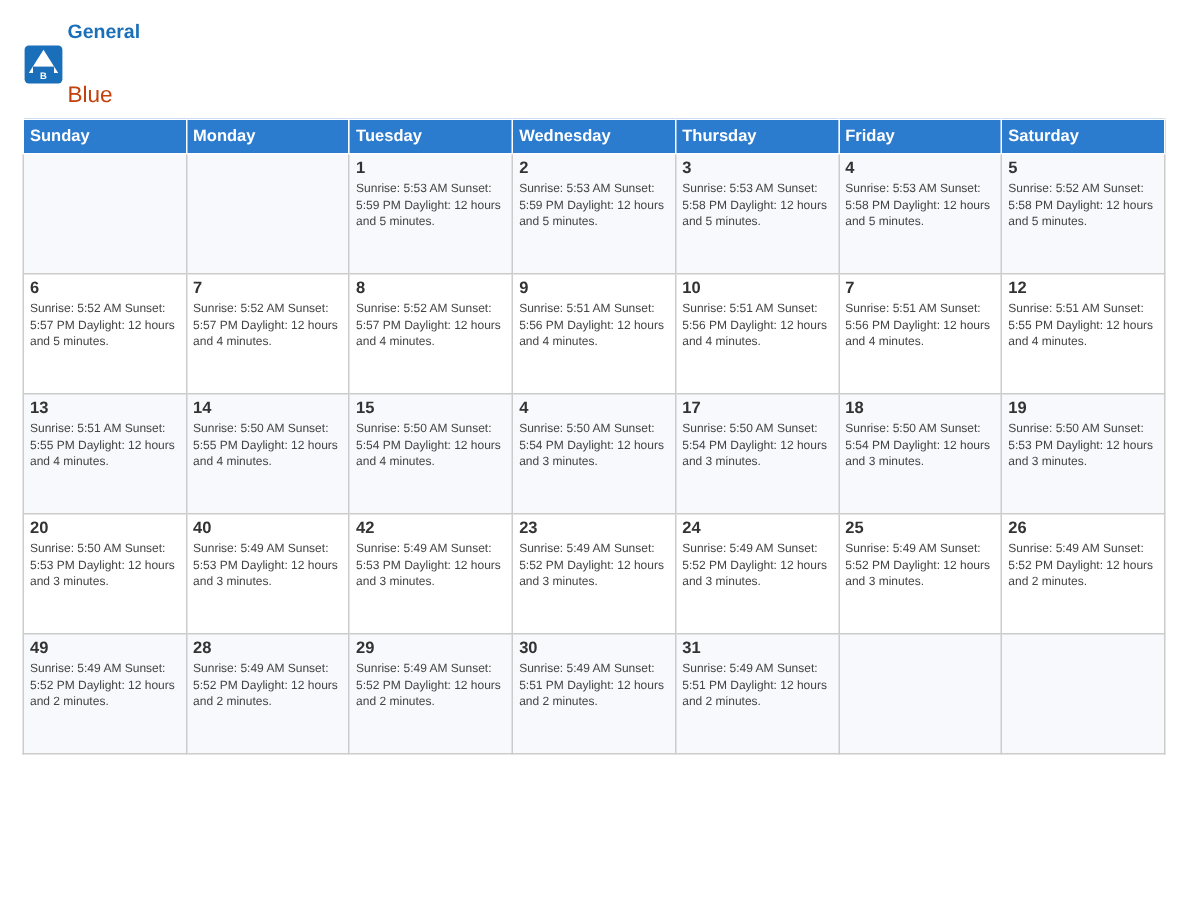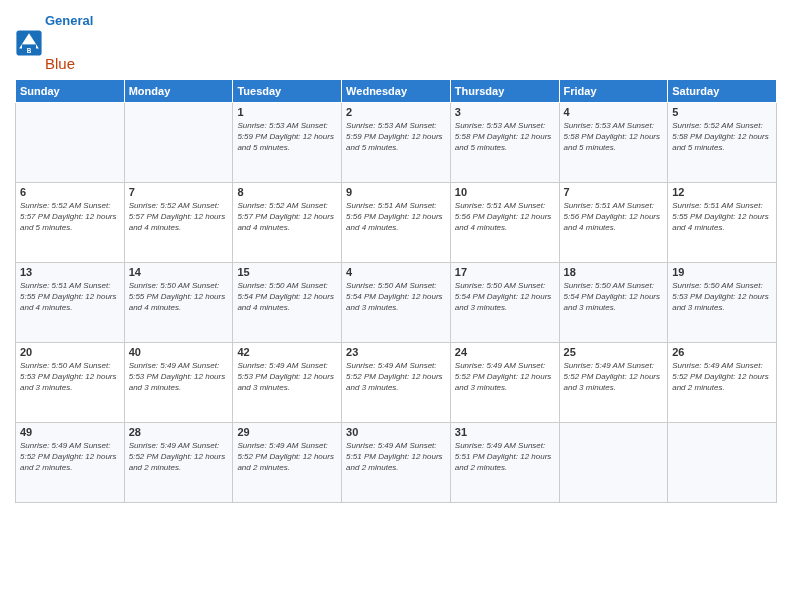--- a/index.html
+++ b/index.html
@@ -76,21 +76,20 @@
       font-size: 11px;
       font-weight: bold;
       color: #333;
       display: block;
       margin-bottom: 2px;
     }
     .day-info {
       font-size: 8px;
       color: #444;
       line-height: 1.4;
-      font-style: italic;
     }
   </style>
 </head>
 <body>
 
 <div class="container">
   <div class="header-area">
     <div class="logo">
       <svg class="logo-icon" viewBox="0 0 40 40">
         <rect x="2" y="2" width="36" height="36" rx="4" fill="#1a6fba"></rect>

